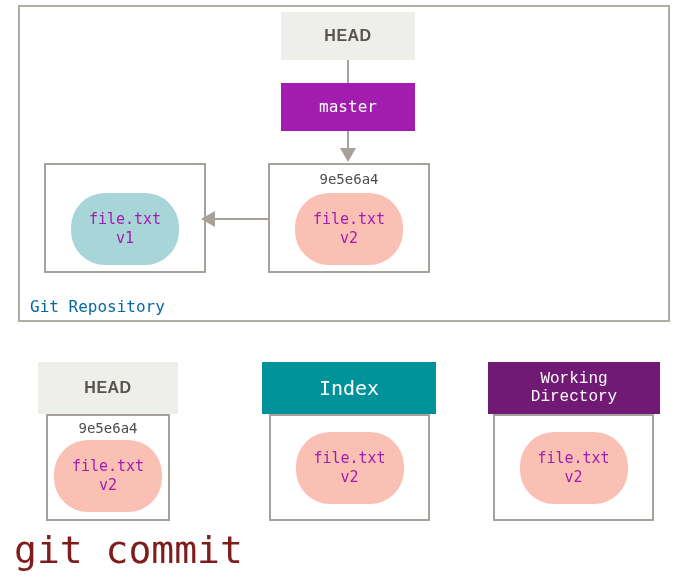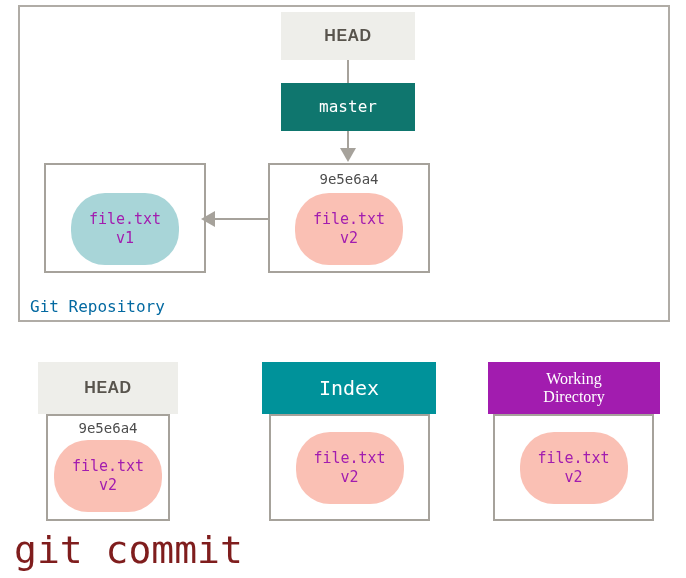--- a/index.html
+++ b/index.html
@@ -67,21 +67,21 @@
     font-size: 16px;
     font-weight: bold;
     letter-spacing: 0.5px;
   }
 
   .chip-master {
     left: 281px;
     top: 83px;
     width: 134px;
     height: 48px;
-    background: #0f766e;
+    background: #a21caf;
     color: #ffffff;
     font-family: "DejaVu Sans Mono", "Liberation Mono", monospace;
     font-size: 16px;
   }
 
   
   .line-v {
     position: absolute;
     width: 2px;
     background: #a6a29b;
@@ -211,23 +211,23 @@
     width: 161px;
     height: 107px;
   }
 
   
   .wd-area-header {
     left: 488px;
     top: 362px;
     width: 172px;
     height: 52px;
-    background: #a21caf;
+    background: #701a75;
     color: #ffffff;
-    font-family: Liberation Serif, serif;
+    font-family: Liberation Mono, monospace;
     font-size: 16px;
   }
   .wd-area-body {
     left: 493px;
     top: 414px;
     width: 161px;
     height: 107px;
   }
 
   .area-body .commit-hash { top: 4px; }

